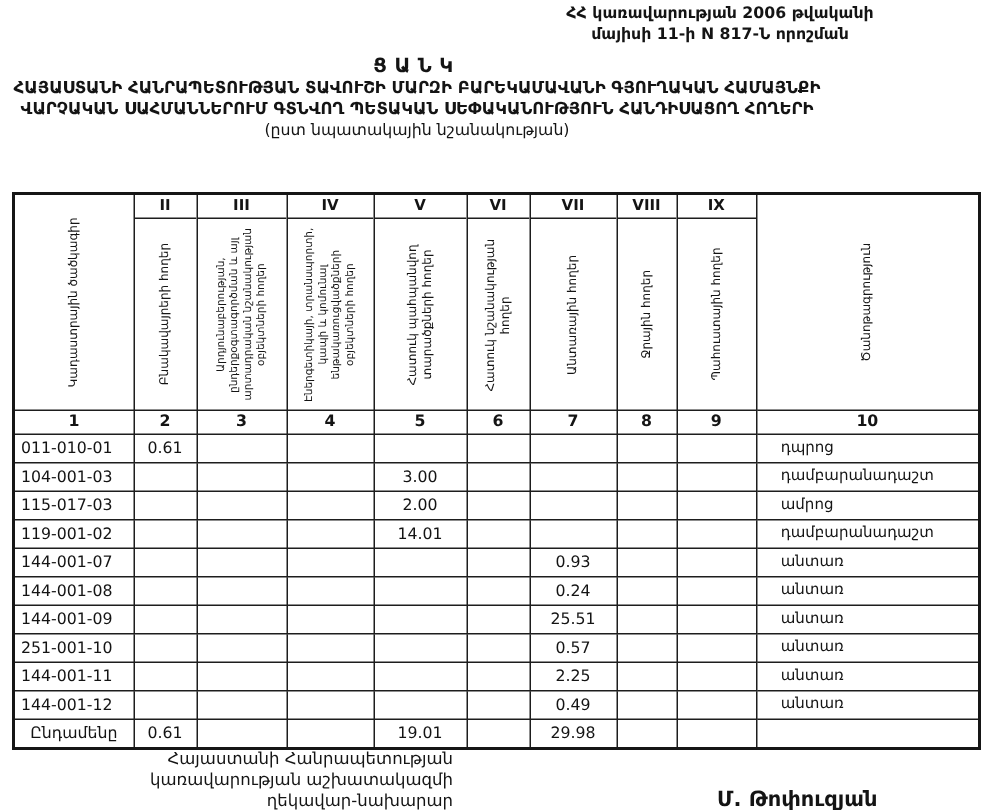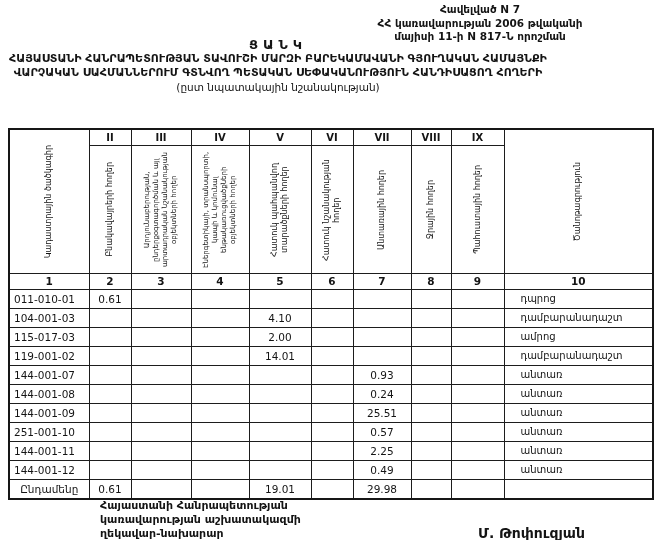--- a/index.html
+++ b/index.html
@@ -48,34 +48,33 @@
   tbody td{height:18px;font-size:10.5px;line-height:18px;white-space:nowrap;}
   td.code-cell{text-align:left;padding-left:4px;}
   td.value-cell{text-align:center;}
   td.note-cell{text-align:left;padding-left:16px;font-size:10px;}
   tr.total-row td{font-size:10.5px;}
   tr.total-row td.code-cell{text-align:center;padding-left:0;}
 
   
   .footer-left{
     position:absolute;left:100px;top:499px;
-    font-weight:bold;font-size:11px;line-height:1.28;
+    font-weight:normal;font-size:11px;line-height:1.28;text-align:right;
   }
   .signature{
     position:absolute;left:478px;top:525px;
     font-weight:bold;font-size:14px;
   }
 </style>
 </head>
 <body>
 
 <div class="page">
 
   <div class="appendix">
-    <div>Հավելված N 7</div>
     <div>ՀՀ կառավարության 2006 թվականի</div>
     <div>մայիսի 11-ի N 817-Ն որոշման</div>
   </div>
 
   <div class="doc-title">
     <div class="cank">ՑԱՆԿ</div>
     <div class="cap">ՀԱՅԱՍՏԱՆԻ ՀԱՆՐԱՊԵՏՈՒԹՅԱՆ ՏԱՎՈՒՇԻ ՄԱՐԶԻ ԲԱՐԵԿԱՄԱՎԱՆԻ ԳՅՈՒՂԱԿԱՆ ՀԱՄԱՅՆՔԻ</div>
     <div class="cap">ՎԱՐՉԱԿԱՆ ՍԱՀՄԱՆՆԵՐՈՒՄ ԳՏՆՎՈՂ ՊԵՏԱԿԱՆ ՍԵՓԱԿԱՆՈՒԹՅՈՒՆ ՀԱՆԴԻՍԱՑՈՂ ՀՈՂԵՐԻ</div>
     <div class="sub">(ըստ նպատակային նշանակության)</div>
   </div>
@@ -178,21 +177,21 @@
           <td class="value-cell"></td>
           <td class="value-cell"></td>
           <td class="value-cell"></td>
           <td class="note-cell">դպրոց</td>
         </tr>
         <tr>
           <td class="code-cell">104-001-03</td>
           <td class="value-cell"></td>
           <td class="value-cell"></td>
           <td class="value-cell"></td>
-          <td class="value-cell">4.10</td>
+          <td class="value-cell">3.00</td>
           <td class="value-cell"></td>
           <td class="value-cell"></td>
           <td class="value-cell"></td>
           <td class="value-cell"></td>
           <td class="note-cell">դամբարանադաշտ</td>
         </tr>
         <tr>
           <td class="code-cell">115-017-03</td>
           <td class="value-cell"></td>
           <td class="value-cell"></td>

